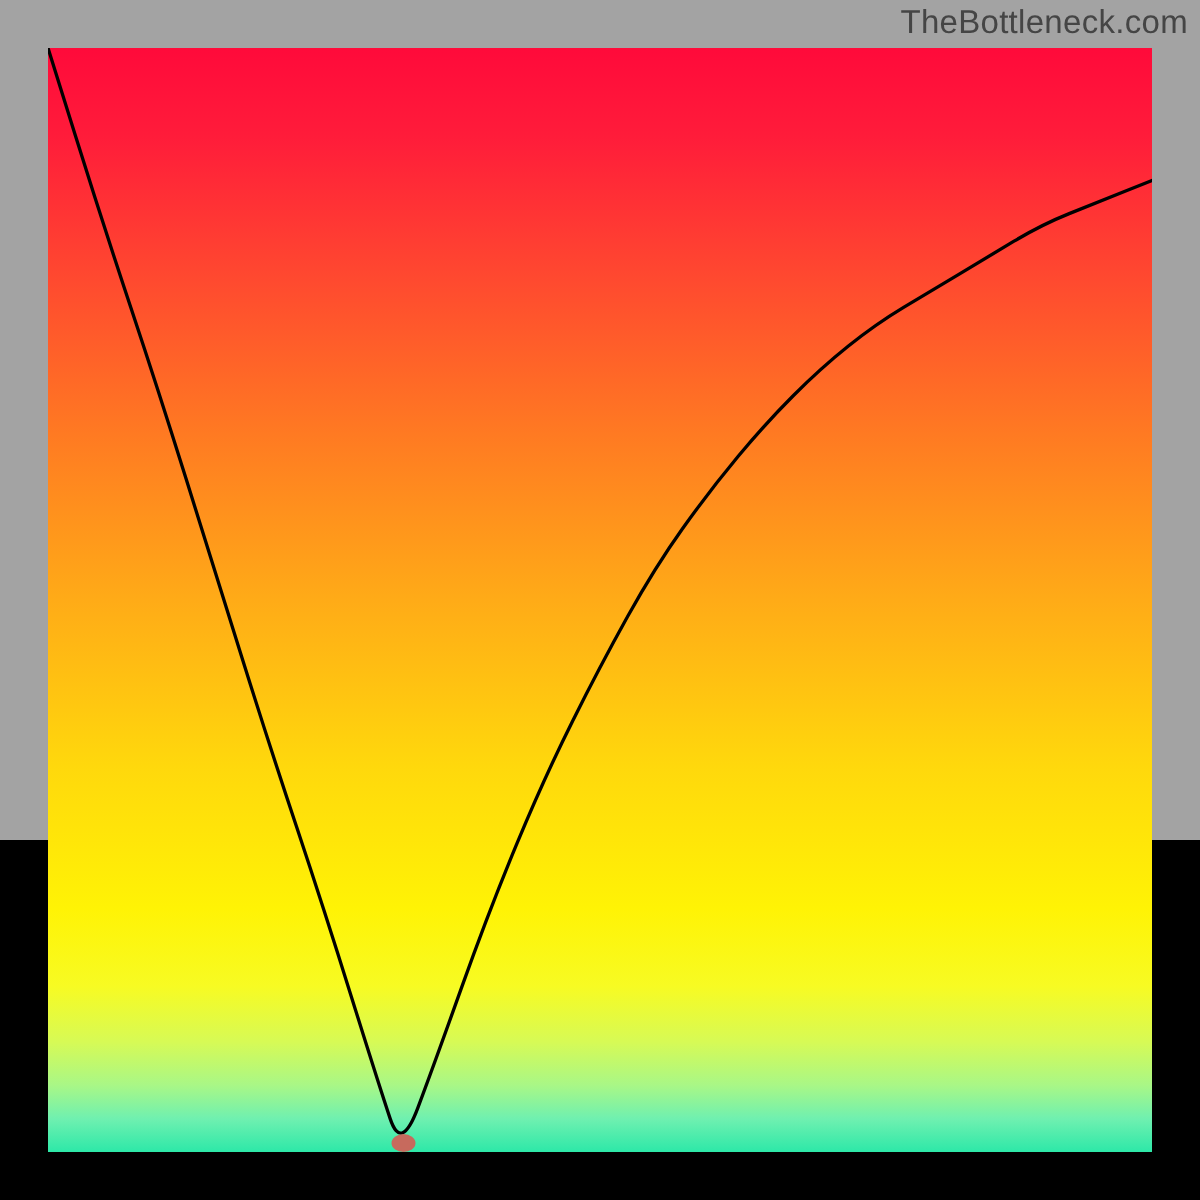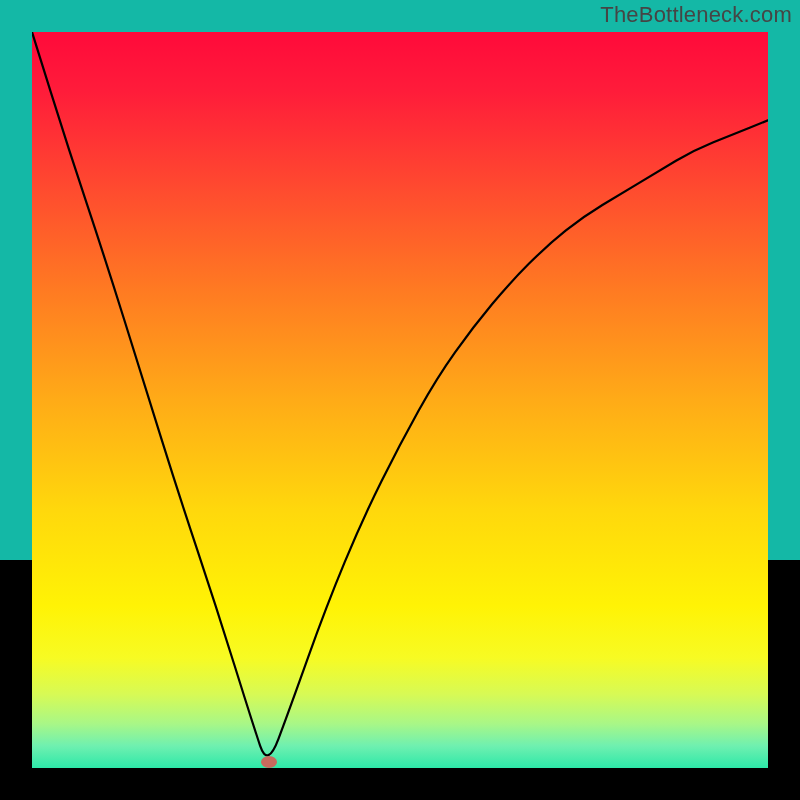--- a/index.html
+++ b/index.html
@@ -8,21 +8,21 @@
     width: 800px;
     height: 800px;
     background: #000;
     overflow: hidden;
     font-family: Arial, Helvetica, sans-serif;
   }
   .frame {
     position: relative;
     width: 800px;
     height: 560px;
-    background: #14b8a6;
+    background: #a3a3a3;
   }
   .watermark {
     position: absolute;
     top: 2px;
     right: 8px;
     color: #454545;
     font-size: 22px;
     font-weight: 500;
     letter-spacing: 0.2px;
     z-index: 10;

